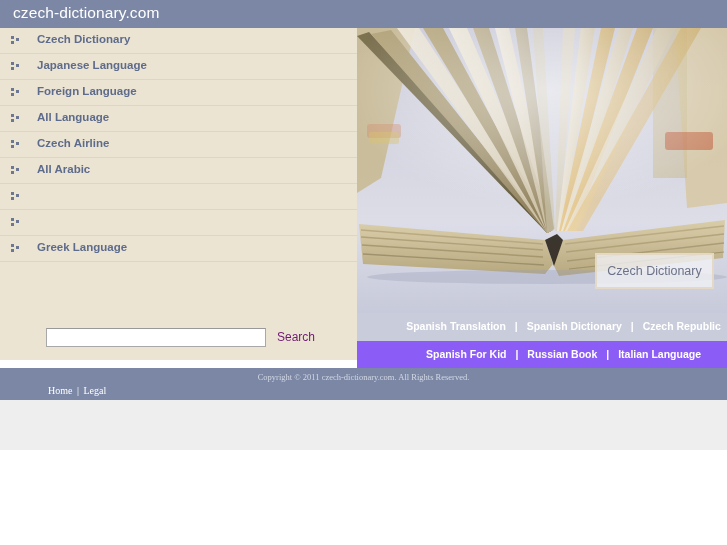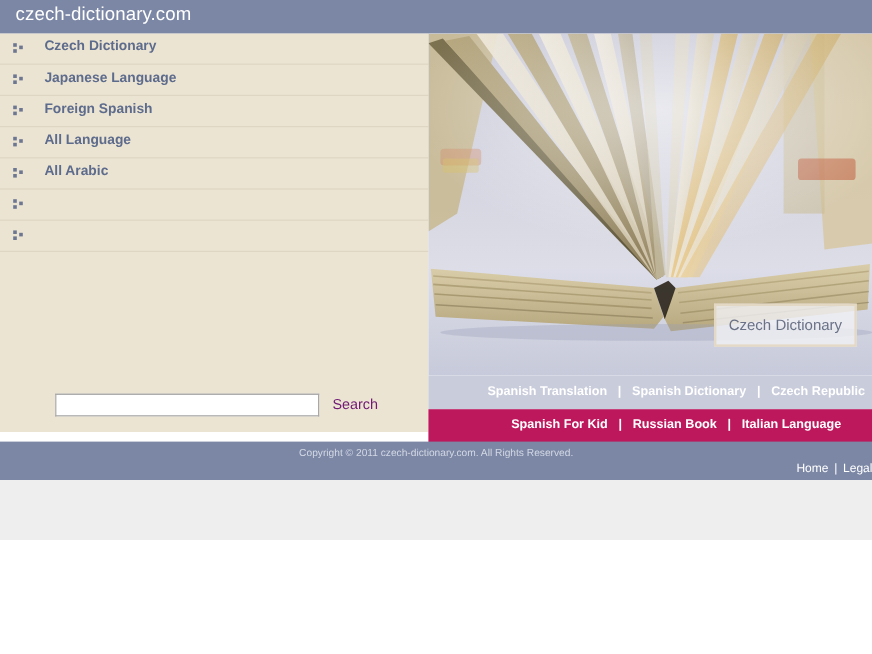--- a/index.html
+++ b/index.html
@@ -188,21 +188,21 @@
     left: 0;
     width: 370px;
     height: 28px;
   }
   .linkbar.row-1 {
     top: 285px;
     background: #c9ccdb;
   }
   .linkbar.row-2 {
     top: 313px;
-    background: #be185d;
+    background: #8b5cf6;
   }
   .linkbar .inner {
     position: absolute;
     left: 0;
     right: 0;
     top: 7px;
     text-align: center;
     font-size: 10.5px;
     font-weight: bold;
     color: #ffffff;
@@ -220,40 +220,42 @@
   }
 
   
   .footer {
     position: absolute;
     left: 0;
     top: 368px;
     width: 727px;
     height: 32px;
     background: #7b87a5;
+    font-family: Liberation Serif, serif;
   }
   .footer .copy {
     position: absolute;
     left: 0;
     right: 0;
     top: 4px;
     text-align: center;
     font-size: 8.5px;
     color: #d3d8e4;
     white-space: nowrap;
   }
   .footer .flinks {
     position: absolute;
     left: 0;
     right: 0;
     top: 17px;
-    text-align: right;
+    text-align: left;
     font-size: 10px;
     color: #ffffff;
     white-space: nowrap;
+    padding-left: 48px;
   }
   .footer .flinks a {
     color: #ffffff;
     text-decoration: none;
     cursor: pointer;
   }
   .footer .flinks .sep { padding: 0 2px; color:#ffffff; }
 </style>
 </head>
 <body>
@@ -288,32 +290,40 @@
           </span>
         <span class="nav-label">Japanese Language</span>
       </div>
 
       <div class="nav-item">
         <span class="bullet">
             <i class="sq-a"></i>
             <i class="sq-b"></i>
             <i class="sq-c"></i>
           </span>
-        <span class="nav-label">Foreign Spanish</span>
+        <span class="nav-label">Foreign Language</span>
       </div>
 
       <div class="nav-item">
         <span class="bullet">
             <i class="sq-a"></i>
             <i class="sq-b"></i>
             <i class="sq-c"></i>
           </span>
         <span class="nav-label">All Language</span>
       </div>
 
+      <div class="nav-item">
+        <span class="bullet">
+            <i class="sq-a"></i>
+            <i class="sq-b"></i>
+            <i class="sq-c"></i>
+          </span>
+        <span class="nav-label">Czech Airline</span>
+      </div>
 
       <div class="nav-item">
         <span class="bullet">
             <i class="sq-a"></i>
             <i class="sq-b"></i>
             <i class="sq-c"></i>
           </span>
         <span class="nav-label">All Arabic</span>
       </div>
 
@@ -326,20 +336,28 @@
       </div>
 
       <div class="nav-item">
         <span class="bullet">
             <i class="sq-a"></i>
             <i class="sq-b"></i>
             <i class="sq-c"></i>
           </span>
       </div>
 
+      <div class="nav-item">
+        <span class="bullet">
+            <i class="sq-a"></i>
+            <i class="sq-b"></i>
+            <i class="sq-c"></i>
+          </span>
+        <span class="nav-label">Greek Language</span>
+      </div>
 
 
     </div>
 
     <div class="search-row">
       <input class="search-input" type="text" placeholder="" style="">
       <span class="search-label">Search</span>
     </div>
 
   </div>

